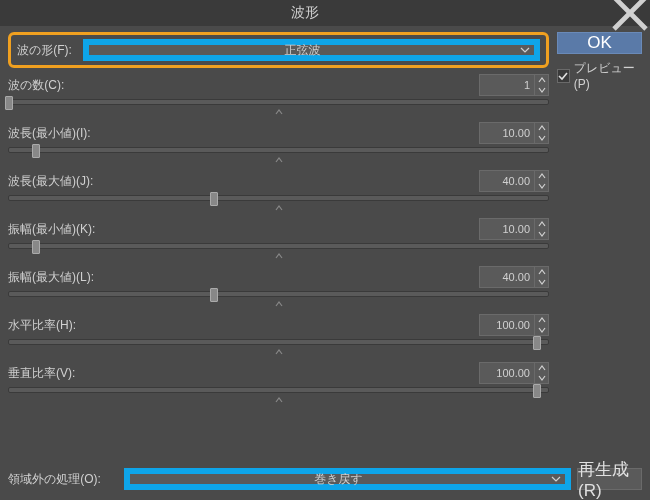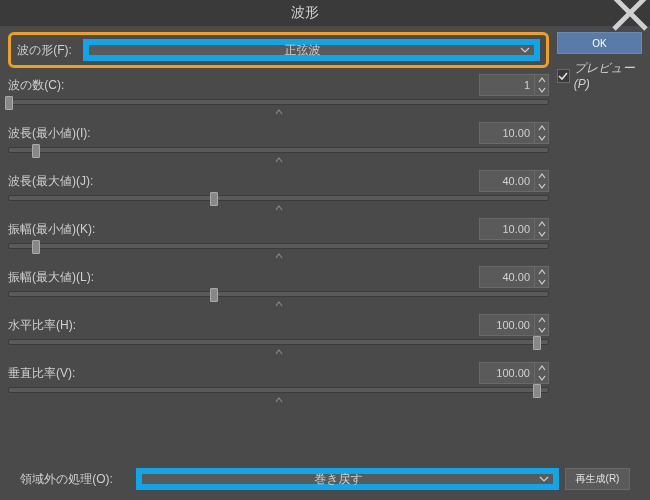--- a/index.html
+++ b/index.html
@@ -3,41 +3,41 @@
 <meta charset="utf-8">
 <style>
   * { box-sizing: border-box; margin: 0; padding: 0; font-family: "Meiryo", "Yu Gothic", sans-serif; }
   body { background: #4a4a4a; color: #d0d0d0; font-size: 12px; width: 650px; height: 500px; overflow: hidden; }
   .titlebar { height: 26px; background: #3a3a3a; display: flex; align-items: center; position: relative; }
   .titlebar-title { flex: 1; text-align: center; font-size: 14px; color: #d0d0d0; }
   .close-btn { width: 40px; height: 26px; display: flex; align-items: center; justify-content: center; cursor: pointer; color: #d0d0d0; font-size: 14px; }
   .content { display: flex; padding: 6px 8px 0 8px; gap: 8px; }
   .main-col { flex: 1; min-width: 0; }
   .side-col { width: 85px; display: flex; flex-direction: column; gap: 4px; }
-  .btn { height: 22px; background: #5a5a5a; border: 1px solid #6a6a6a; color: #e0e0e0; font-size: 10px; display: flex; align-items: center; justify-content: center; cursor: pointer; }
+  .btn { height: 22px; background: #5a5a5a; border: 1px solid #6a6a6a; color: #e0e0e0; font-size: 17px; display: flex; align-items: center; justify-content: center; cursor: pointer; }
   .btn.primary { background: #5a7aa8; border-color: #6a8ab8; color: #fff; }
-  .checkbox-row { display: flex; align-items: center; gap: 4px; margin-top: 2px; font-style: italic; }
+  .checkbox-row { display: flex; align-items: center; gap: 4px; margin-top: 2px; }
   .checkbox { width: 14px; height: 14px; background: #3a3a3a; border: 1px solid #6a6a6a; display: flex; align-items: center; justify-content: center; cursor: pointer; }
   .checkbox svg { width: 10px; height: 10px; }
   .highlight-row { border: 3px solid #f0a020; border-radius: 6px; padding: 4px 6px; display: flex; align-items: center; gap: 6px; margin-bottom: 6px; }
   .label { width: 96px; font-size: 12px; flex-shrink: 0; }
   .label-sm { width: 110px; font-size: 12px; flex-shrink: 0; }
   .dropdown { flex: 1; height: 22px; background: #5a5a5a; border: 6px solid #0ea5e9; display: flex; align-items: center; position: relative; cursor: pointer; }
   .dropdown-text { flex: 1; text-align: center; font-size: 12px; }
   .dropdown-chev { width: 18px; display: flex; align-items: center; justify-content: center; }
   .spinner { width: 70px; height: 22px; background: #5a5a5a; border: 1px solid #6a6a6a; display: flex; align-items: center; margin-left: auto; }
   .spinner-val { flex: 1; text-align: right; padding-right: 4px; font-size: 11px; }
   .spinner-btns { width: 14px; display: flex; flex-direction: column; border-left: 1px solid #6a6a6a; }
   .spinner-btns div { height: 10px; display: flex; align-items: center; justify-content: center; cursor: pointer; }
   .param-block { margin-bottom: 4px; }
   .param-head { display: flex; align-items: center; margin-bottom: 3px; }
   .slider-track { height: 6px; background: #5a5a5a; border: 1px solid #3a3a3a; border-radius: 2px; position: relative; margin: 2px 0 2px 0; }
   .slider-thumb { position: absolute; top: -4px; width: 8px; height: 14px; background: #888; border: 1px solid #aaa; border-radius: 1px; transform: translateX(-50%); cursor: pointer; }
   .collapse-chev { text-align: center; color: #888; font-size: 10px; line-height: 8px; margin-bottom: 4px; cursor: pointer; }
-  .bottom-row { display: flex; align-items: center; gap: 6px; padding: 4px 20px; position: absolute; bottom: 6px; left: 0; right: 0; }
+  .bottom-row { display: flex; align-items: center; gap: 6px; padding: 4px 8px; position: absolute; bottom: 6px; left: 0; right: 0; }
   .bottom-label { width: 110px; font-size: 12px; }
   .bottom-dropdown { flex: 1; }
   .regen-btn { width: 65px; }
   svg.chev { width: 10px; height: 10px; }
 </style>
 </head>
 <body>
 
 <div class="titlebar">
   <div class="titlebar-title">波形</div>

